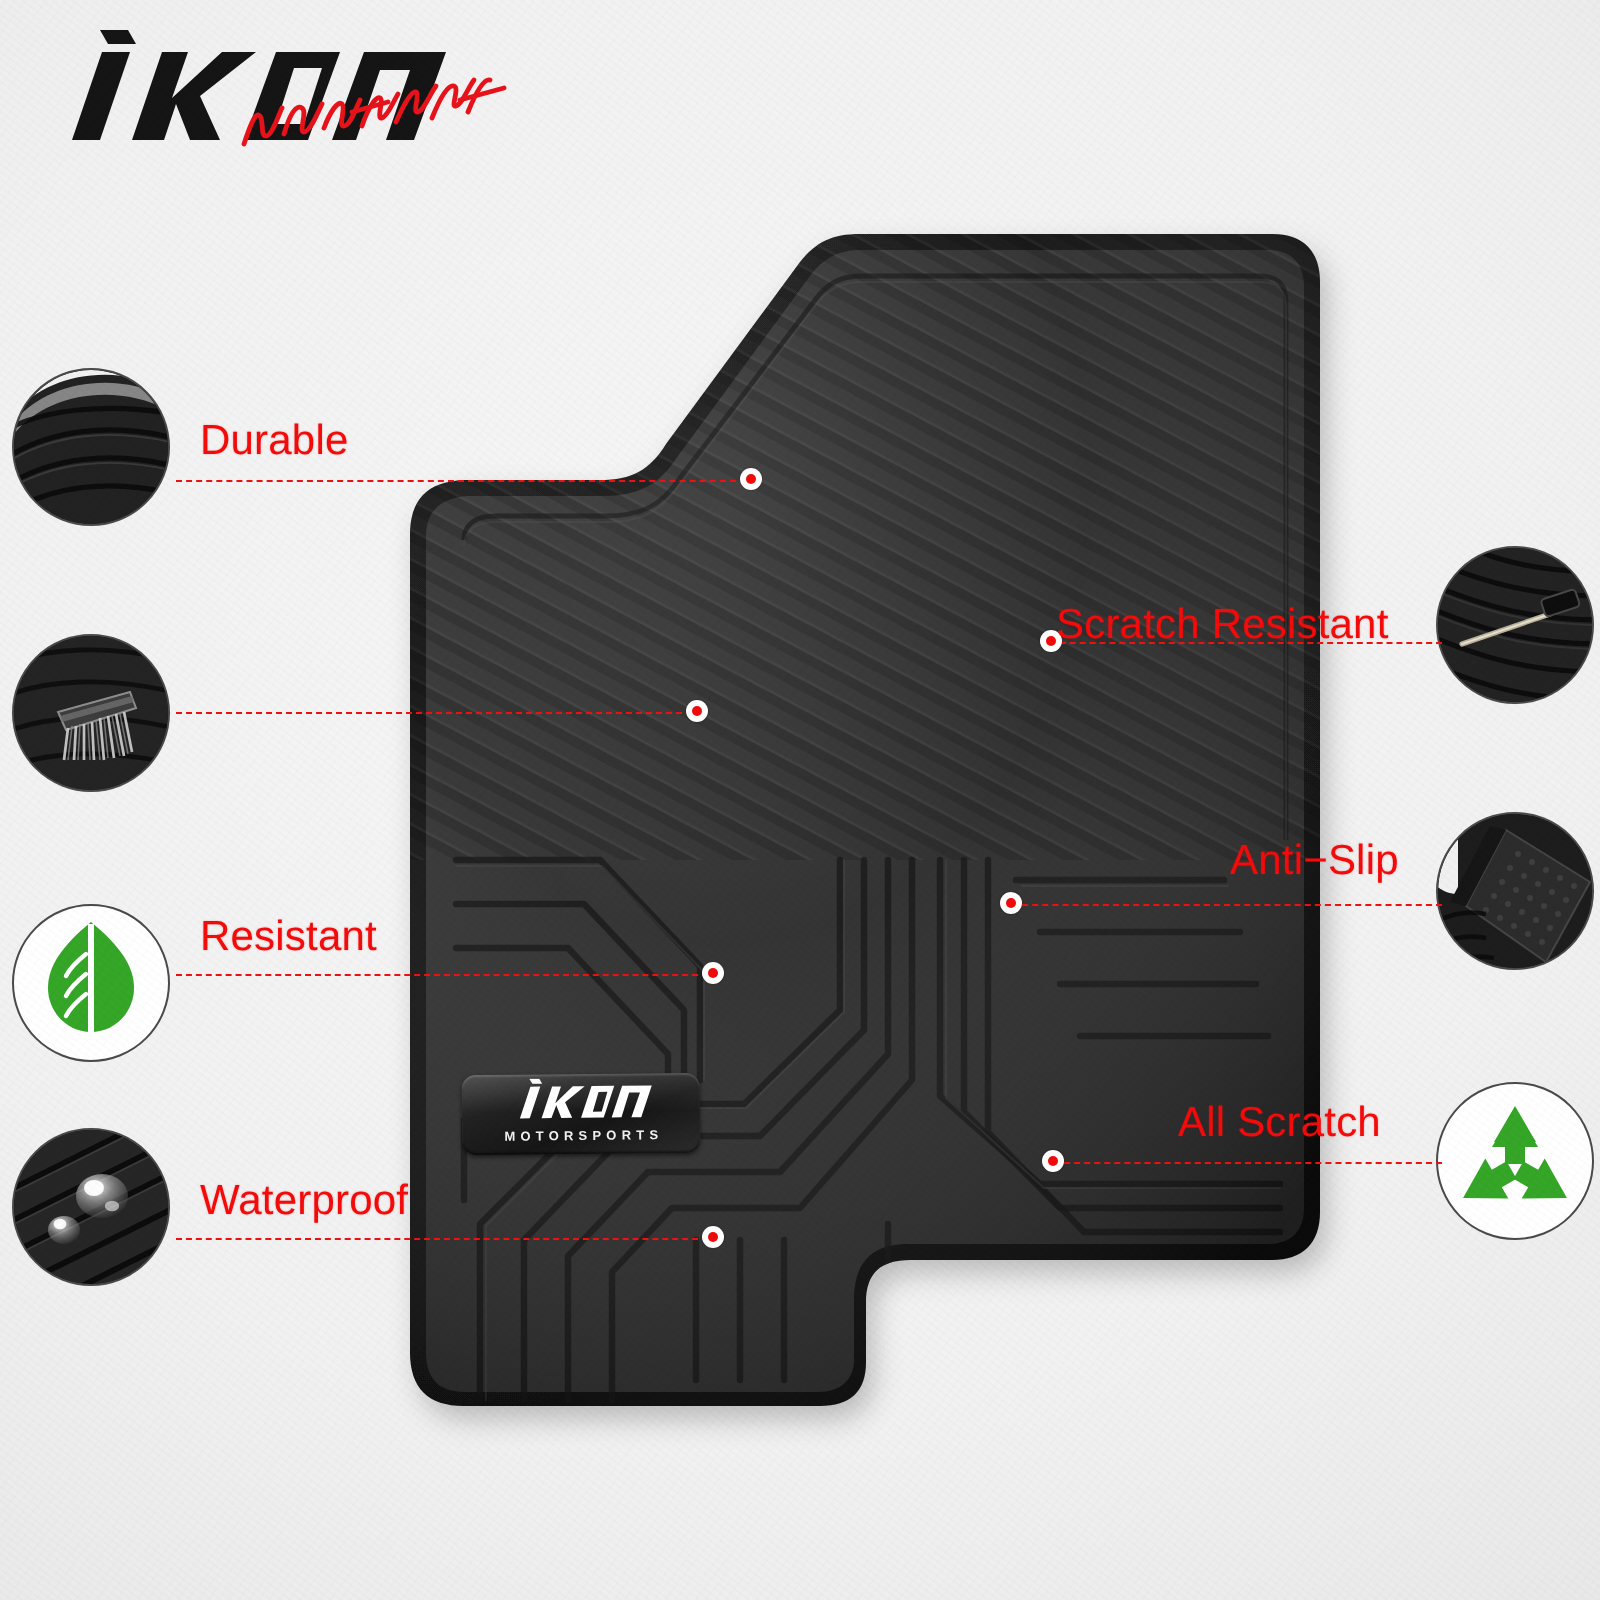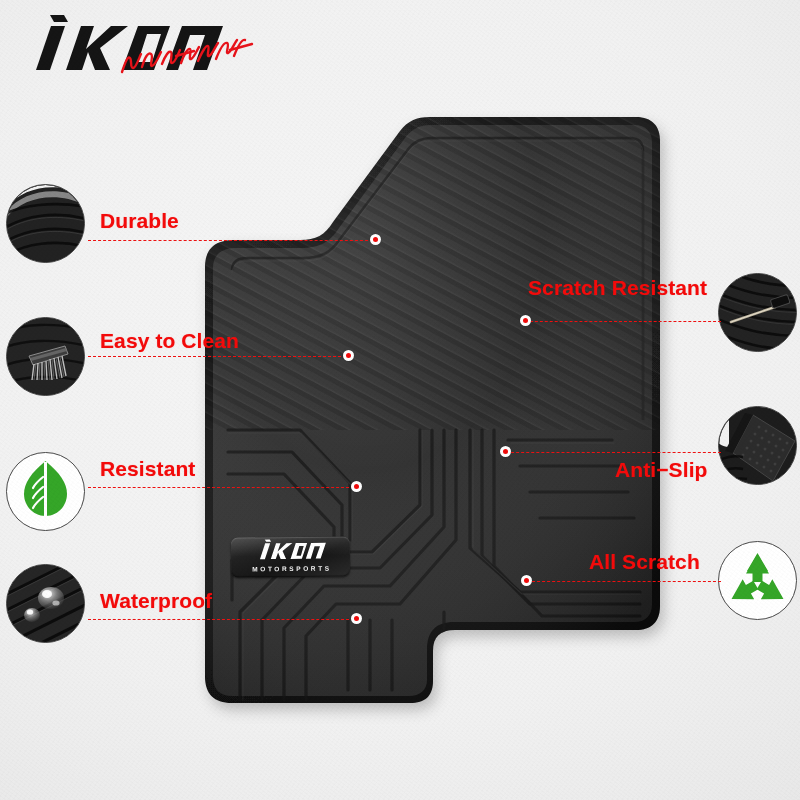--- a/index.html
+++ b/index.html
@@ -52,21 +52,21 @@
     text-align:center;color:#f2f2f2;font-size:6.5px;font-weight:bold;
     letter-spacing:2.6px;font-family:"Liberation Sans",sans-serif;
     text-indent:2.6px;
   }
 
   
   .callout-label{
     position:absolute;
     color:#f40b0b;
     font-size:21px;
-    font-weight:700;
+    font-weight:400;
     white-space:nowrap;
     letter-spacing:.1px;
     line-height:1;
     text-shadow:0 0 1px rgba(244,11,11,.35);
   }
   .leader{position:absolute;height:0;border-top:1.4px dashed #ef1111;}
   .dot{
     position:absolute;width:11px;height:11px;border-radius:50%;
     background:#fff;
     box-shadow:0 0 1px rgba(0,0,0,.35);
@@ -356,21 +356,20 @@
             <path d="M53,39 L57,59"></path>
           </g>
         </g>
       </g>
     </svg>
   </div>
   <div class="leader" style="left:88px;top:356px;width:258px;"></div>
   <div class="dot" style="left:343px;top:350px;">
       <i></i>
     </div>
-  <div class="callout-label" style="left:100px;top:330px;">Easy to Clean</div>
 
   <div class="thumb white" style="left:6px;top:452px;">
     <svg width="77" height="77" viewBox="0 0 77 77" aria-hidden="true">
       <g>
         <path d="M38.5,8 C24,20 17,30 17,41 C17,53 26.5,63 38.5,63 C50.5,63 60,53 60,41 C60,30 53,20 38.5,8 Z" fill="#35a628"></path>
         <path d="M37,9 L37,63 L40,63 L40,9 Z" fill="#ffffff"></path>
         <g stroke="#ffffff" stroke-width="2.2" fill="none" stroke-linecap="round">
           <path d="M36,24 C31,28 28,31 26,35"></path>
           <path d="M36,34 C31,38 28,41 26,45"></path>
           <path d="M36,44 C31,48 28,51 26,55"></path>
@@ -454,21 +453,21 @@
           <path d="M12,48 L56,33" stroke="#e6dfcd" stroke-width="1" stroke-linecap="round"></path>
           <rect x="52" y="23" width="18" height="9" rx="2" fill="#0e0e0e" stroke="#474747" stroke-width="1" transform="rotate(-18 61 27)"></rect>
         </g>
       </g>
     </svg>
   </div>
   <div class="leader" style="left:525px;top:321px;width:196px;"></div>
   <div class="dot" style="left:520px;top:315px;">
       <i></i>
     </div>
-  <div class="callout-label" style="left:528px;top:277px;">Scratch Resistant</div>
+  <div class="callout-label" style="left:528px;top:302px;">Scratch Resistant</div>
 
   <div class="thumb" style="left:718px;top:406px;">
     <svg width="77" height="77" viewBox="0 0 77 77" aria-hidden="true">
       <defs>
           <clipPath id="c6">
             <circle cx="38.5" cy="38.5" r="38.5"></circle>
           </clipPath>
         </defs>
       <g clip-path="url(#c6)">
         <rect width="77" height="77" fill="#1d1d1d"></rect>
@@ -511,21 +510,21 @@
           <path d="M-6,68 C6,62 14,60 24,62"></path>
           <path d="M0,78 C10,72 18,70 28,72"></path>
         </g>
       </g>
     </svg>
   </div>
   <div class="leader" style="left:506px;top:452px;width:215px;"></div>
   <div class="dot" style="left:500px;top:446px;">
       <i></i>
     </div>
-  <div class="callout-label" style="left:615px;top:420px;margin-top:39px;">Anti−Slip</div>
+  <div class="callout-label" style="left:615px;top:420px;">Anti−Slip</div>
 
   <div class="thumb white" style="left:718px;top:541px;">
     <svg width="77" height="77" viewBox="0 0 77 77" aria-hidden="true">
       <g fill="#35a628">
 
         <path d="M38.5,11 L49,29 L43,29 L43,36 L34,36 L34,29 L28,29 Z" transform="rotate(0 38.5 40)"></path>
         <path d="M30,24 L45,24 L48,30 L33,30 Z" opacity="0"></path>
 
         <g>
           <path d="M38.5,12 L50,31.5 L43.5,31.5 L43.5,40 L33.5,40 L33.5,31.5 L27,31.5 Z"></path>

